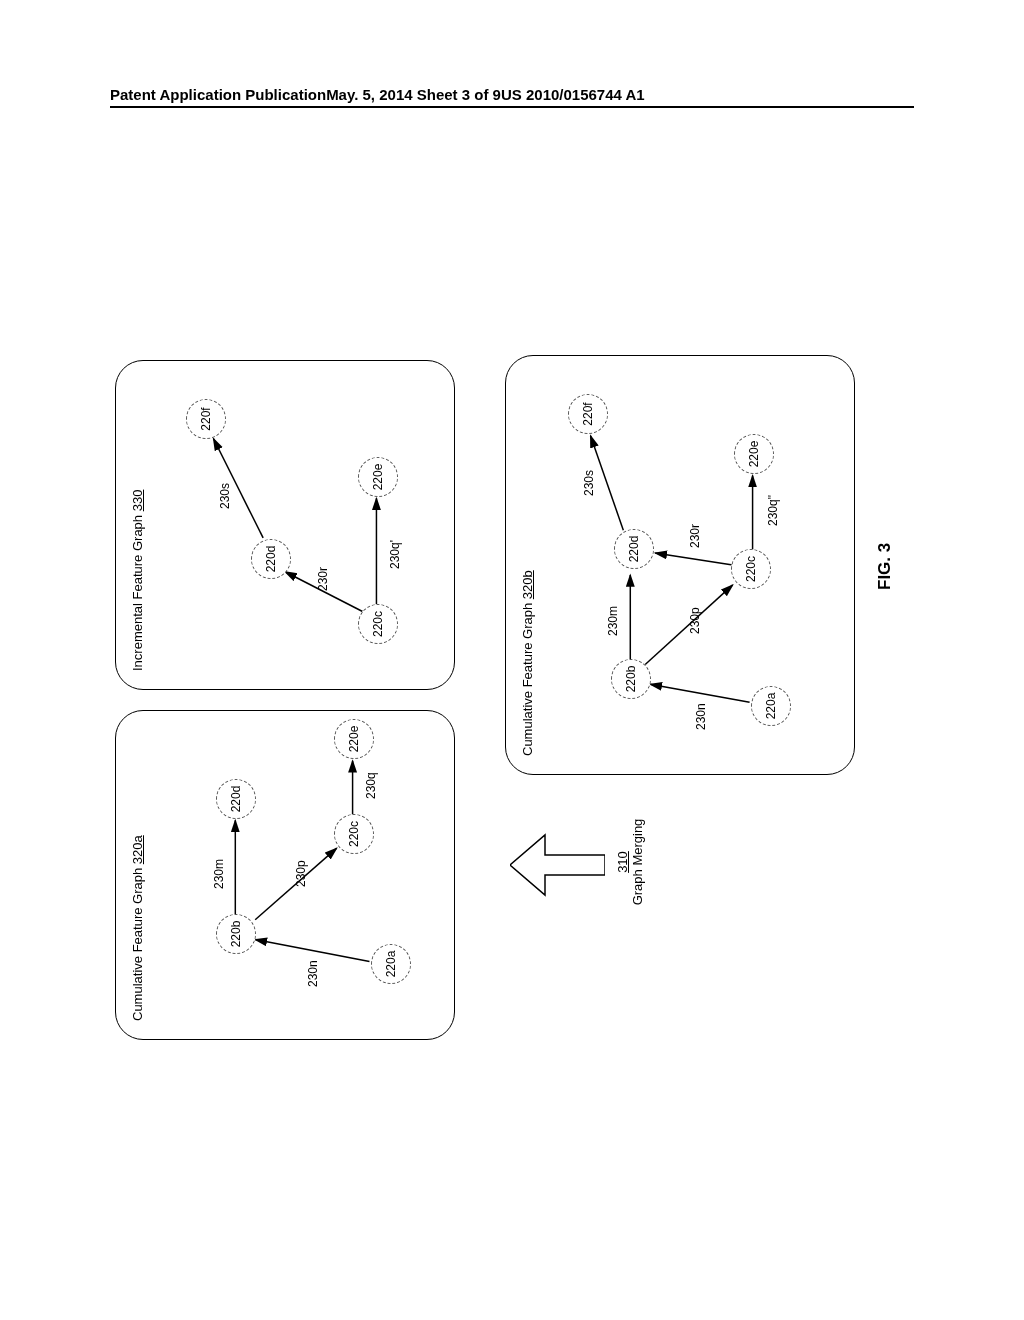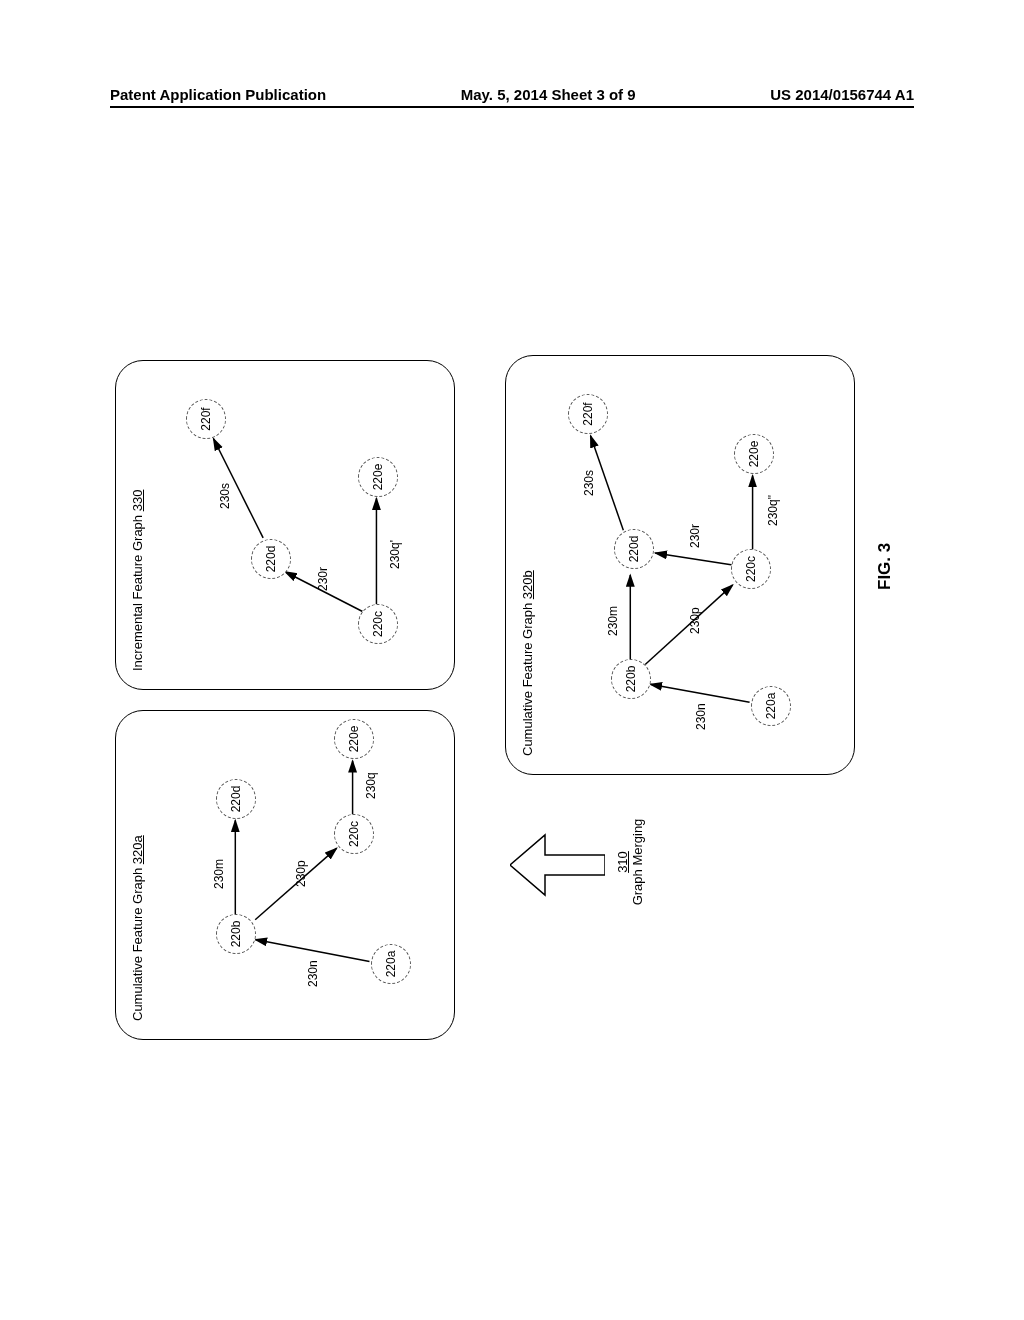--- a/index.html
+++ b/index.html
@@ -1,37 +1,37 @@
 <!DOCTYPE html>
 <html><head>
 <meta charset="utf-8">
 <style>
   * { margin: 0; padding: 0; box-sizing: border-box; }
   body { width: 1024px; height: 1320px; background: #fff; font-family: Arial, Helvetica, sans-serif; position: relative; color: #000; }
-  .header { position: absolute; top: 86px; left: 0; width: 100%; padding: 0 110px; display: flex; justify-content: space-between; font-size: 15px; font-weight: bold; }
+  .header { position: absolute; top: 86px; left: 0; width: 100%; padding: 0 110px; display: flex; font-size: 15px; font-weight: bold; }
   .header-rule { position: absolute; top: 106px; left: 110px; width: 804px; border-top: 2px solid #000; }
   .figure-area { position: absolute; top: 220px; left: 115px; width: 680px; height: 820px; }
   .panel { position: absolute; border: 1.5px solid #000; border-radius: 28px; background: #fff; }
   .fig-caption { position: absolute; font-weight: bold; font-size: 17px; }
   .panel-title { position: absolute; font-size: 13px; white-space: nowrap; }
   .ul { text-decoration: underline; }
   .node { position: absolute; width: 40px; height: 40px; border: 1px dashed #555; border-radius: 50%; display: flex; align-items: center; justify-content: center; font-size: 12px; background: #fff; }
   .edge-label { position: absolute; font-size: 12px; white-space: nowrap; }
   svg.arrows { position: absolute; top: 0; left: 0; width: 100%; height: 100%; pointer-events: none; }
   .big-arrow { position: absolute; }
   .big-arrow-label { position: absolute; font-size: 13px; text-align: center; }
   .rot { transform: rotate(-90deg); transform-origin: left top; }
 </style>
 </head>
 <body>
 
 <div class="header">
   <span>Patent Application Publication</span>
   <span>May. 5, 2014  Sheet 3 of 9</span>
-  <span>US 2014/0156744 A1</span>
+  <span>US 2010/0156744 A1</span>
 </div>
 <div class="header-rule"></div>
 
 <div class="figure-area rot" style="top:1040px;">
 
   <div class="panel" style="left:0; top:0; width:330px; height:340px;">
     <div class="panel-title" style="left:18px; top:14px;">
       <span>Cumulative Feature Graph </span><span class="ul">320a</span>
     </div>
     <svg class="arrows" viewBox="0 0 330 340">

